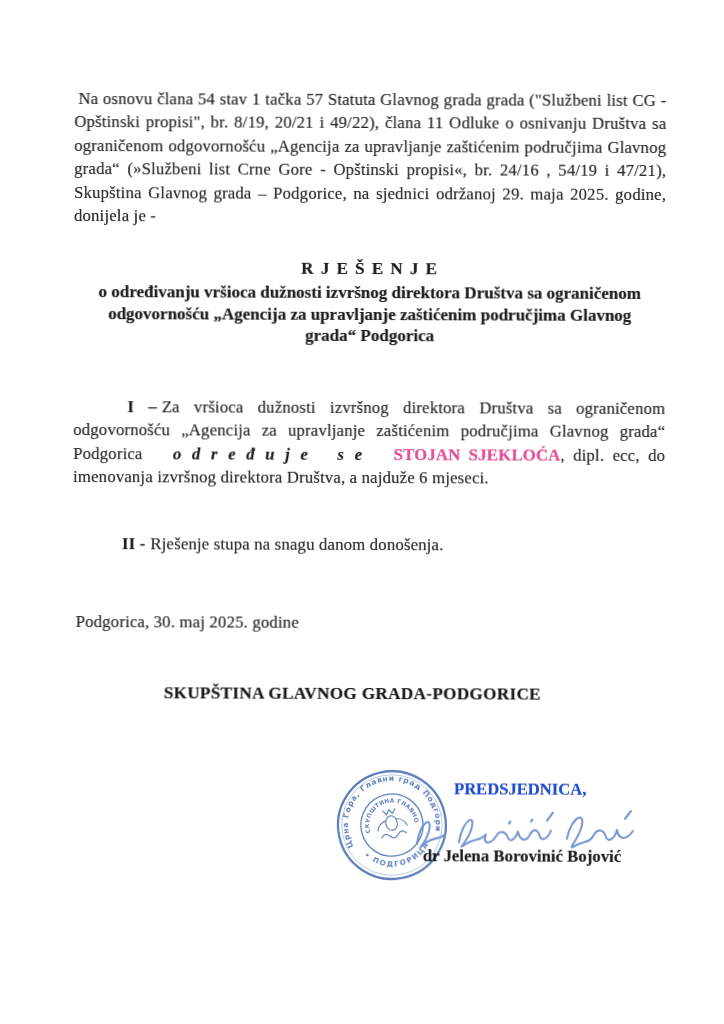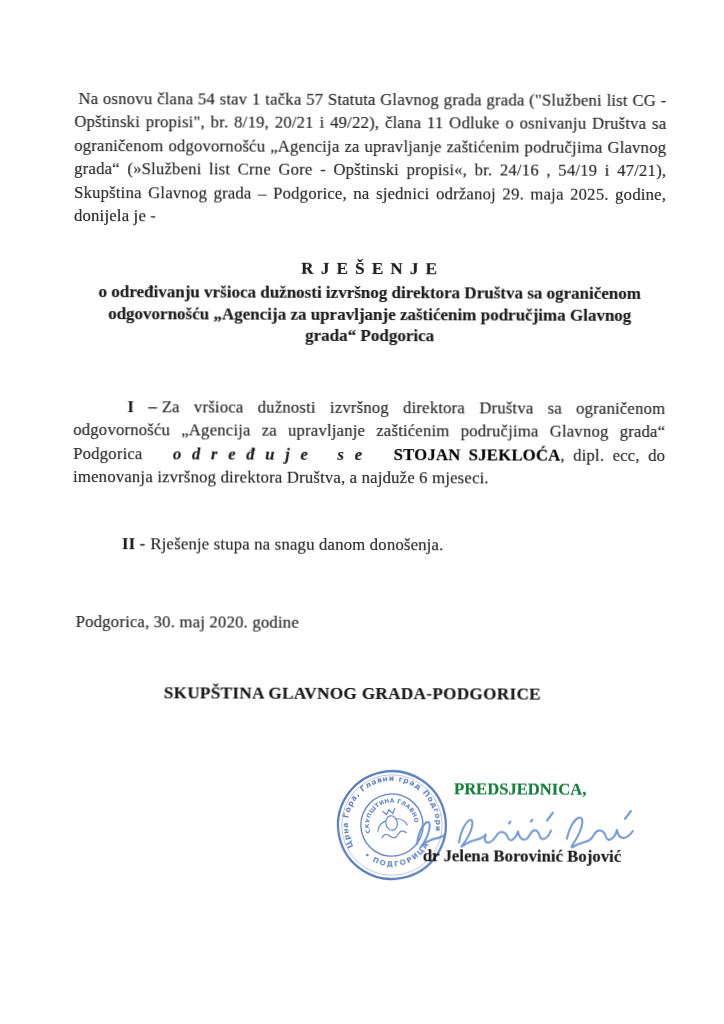--- a/index.html
+++ b/index.html
@@ -33,37 +33,37 @@
   .article{
     position:absolute;left:73px;width:592px;
     font-size:16.8px;line-height:23.4px;text-align:justify;
     letter-spacing:0.15px;
     text-shadow:0 0 0.5px rgba(40,40,40,.5);
   }
   .article-1{top:396px;text-indent:54px;}
   .article-2{top:533px;text-indent:49px;}
   .article .marker{font-weight:bold;margin-right:5px;color:#1f1f1f;}
   .sp{white-space:pre-wrap;letter-spacing:1.2px;margin:0 22px;color:#1f1f1f;}
-  .caps-name{font-weight:bold;color:#000000;}
+  .caps-name{font-weight:bold;color:#ec4899;}
   .meta-line{
     position:absolute;left:76px;
     font-size:16.8px;letter-spacing:0.15px;
     text-shadow:0 0 0.5px rgba(40,40,40,.5);
   }
   .number-line{top:590px;}
   .place-line{top:613px;}
   .issuer{
     position:absolute;left:73px;top:684px;width:560px;
     text-align:center;font-weight:bold;font-size:17.2px;
     letter-spacing:0.3px;color:#1b1b1b;
     text-shadow:0 0 0.6px rgba(20,20,20,.55);
   }
   .sig-role{
     position:absolute;left:455px;top:779px;
-    font-weight:bold;font-size:16.6px;color:#15803d;
+    font-weight:bold;font-size:16.6px;color:#1d4ed8;
     text-shadow:0 0 0.6px rgba(20,20,20,.5);
   }
   .sig-name{
     position:absolute;left:424px;top:801px;
     font-weight:bold;font-size:16.8px;color:#1d1d1d;
     text-shadow:0 0 0.6px rgba(20,20,20,.5);
     margin-top:45px;
   }
   .stamp{
     position:absolute;left:336px;top:768px;width:114px;height:114px;
@@ -98,21 +98,21 @@
   <div class="title-block">
     <div class="doc-title">R J E Š E N J E</div>
     <div class="doc-subtitle">o određivanju vršioca dužnosti  izvršnog direktora Društva sa ograničenom odgovornošću „Agencija za upravljanje zaštićenim područjima  Glavnog grada“ Podgorica</div>
   </div>
 
   <p class="article article-1"><span class="marker">I –</span><span>Za vršioca dužnosti  izvršnog direktora Društva sa ograničenom odgovornošću „Agencija za upravljanje zaštićenim područjima  Glavnog grada“ Podgorica </span><span class="b i sp">o d r e đ u j e   s e</span> <span class="caps-name">STOJAN SJEKLOĆA</span><span>, dipl. ecc, do imenovanja izvršnog direktora Društva, a najduže 6 mjeseci.</span></p>
 
   <p class="article article-2"><span class="marker">II -</span><span>Rješenje stupa na snagu danom donošenja.</span></p>
 
 
-  <p class="meta-line place-line">Podgorica, 30. maj 2020. godine</p>
+  <p class="meta-line place-line">Podgorica, 30. maj 2025. godine</p>
 
   <div class="issuer">SKUPŠTINA GLAVNOG GRADA-PODGORICE</div>
 
   <div class="sig-role">PREDSJEDNICA,</div>
 
   <div class="sig-name">dr Jelena Borovinić Bojović</div>
 
   <svg class="stamp" viewBox="0 0 110 110">
     <defs>
       <path id="arcOuter" d="M15.1,69.5 A42.5,42.5 0 1 1 94.9,69.5"></path>

